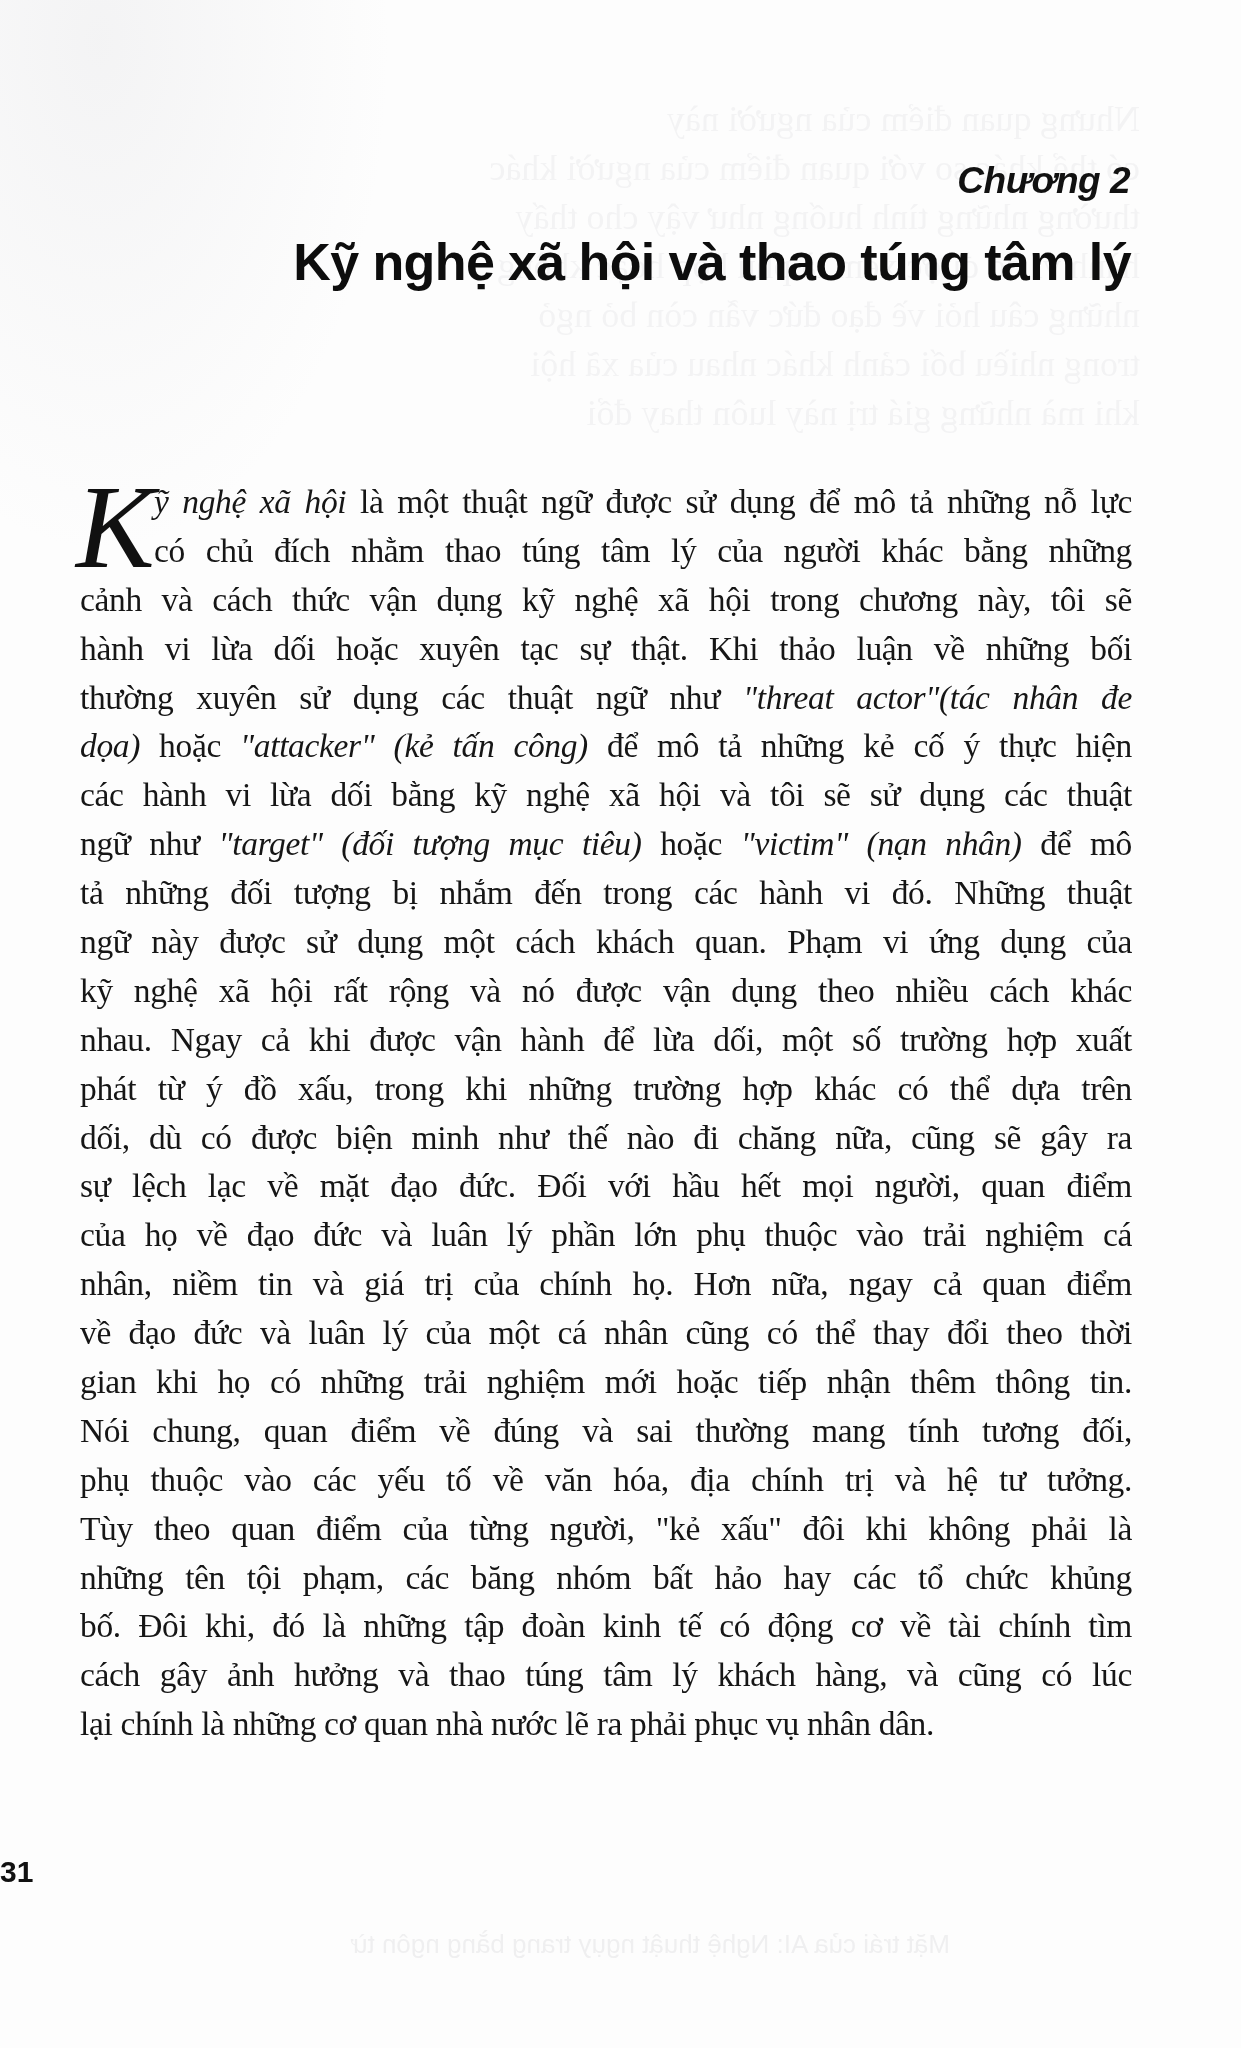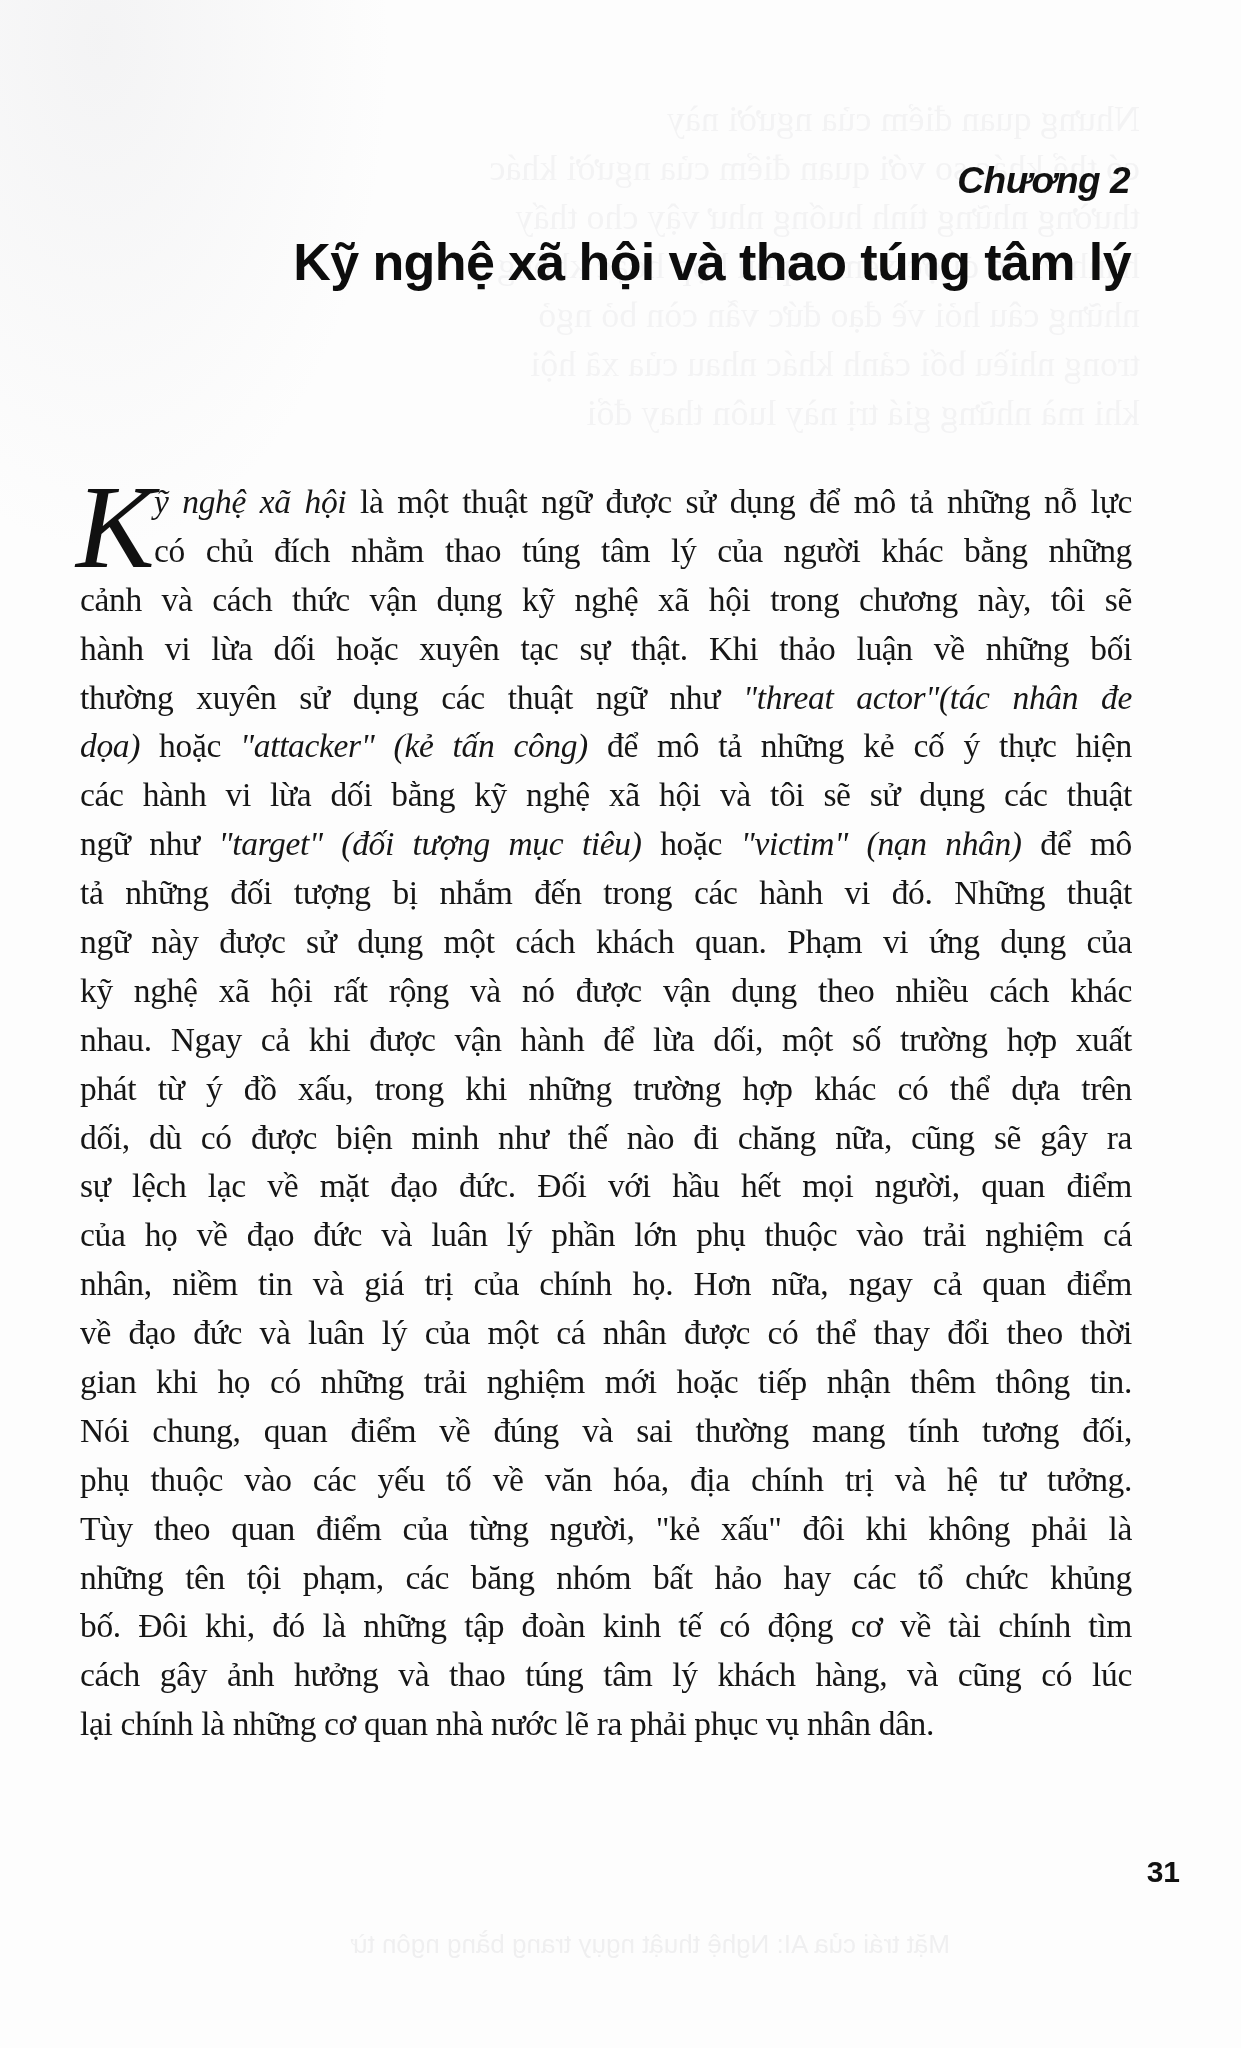--- a/index.html
+++ b/index.html
@@ -107,21 +107,21 @@
       line-height: 100px;
       color: #111;
     }
     .it { font-style: italic; }
 
     .page-number {
       position: absolute;
       left: 0;
       width: 1180px;
       top: 1855px;
-      text-align: right;
+      text-align: left;
       font-family: "Liberation Sans", sans-serif;
       font-weight: bold;
       font-size: 30px;
       color: #111;
     }
   </style>
 </head>
 <body>
 
 <div class="page">
@@ -152,21 +152,21 @@
         <span class="line"><span>ngữ như </span><span class="it">"target" (đối tượng mục tiêu)</span><span> hoặc </span><span class="it">"victim" (nạn nhân)</span><span> để mô</span></span>
         <span class="line"><span>tả những đối tượng bị nhắm đến trong các hành vi đó. Những thuật</span></span>
         <span class="line"><span>ngữ này được sử dụng một cách khách quan. Phạm vi ứng dụng của</span></span>
         <span class="line"><span>kỹ nghệ xã hội rất rộng và nó được vận dụng theo nhiều cách khác</span></span>
         <span class="line"><span>nhau. Ngay cả khi được vận hành để lừa dối, một số trường hợp xuất</span></span>
         <span class="line"><span>phát từ ý đồ xấu, trong khi những trường hợp khác có thể dựa trên</span></span>
         <span class="line"><span>dối, dù có được biện minh như thế nào đi chăng nữa, cũng sẽ gây ra</span></span>
         <span class="line"><span>sự lệch lạc về mặt đạo đức. Đối với hầu hết mọi người, quan điểm</span></span>
         <span class="line"><span>của họ về đạo đức và luân lý phần lớn phụ thuộc vào trải nghiệm cá</span></span>
         <span class="line"><span>nhân, niềm tin và giá trị của chính họ. Hơn nữa, ngay cả quan điểm</span></span>
-        <span class="line"><span>về đạo đức và luân lý của một cá nhân được có thể thay đổi theo thời</span></span>
+        <span class="line"><span>về đạo đức và luân lý của một cá nhân cũng có thể thay đổi theo thời</span></span>
         <span class="line"><span>gian khi họ có những trải nghiệm mới hoặc tiếp nhận thêm thông tin.</span></span>
         <span class="line"><span>Nói chung, quan điểm về đúng và sai thường mang tính tương đối,</span></span>
         <span class="line"><span>phụ thuộc vào các yếu tố về văn hóa, địa chính trị và hệ tư tưởng.</span></span>
         <span class="line"><span>Tùy theo quan điểm của từng người, "kẻ xấu" đôi khi không phải là</span></span>
         <span class="line"><span>những tên tội phạm, các băng nhóm bất hảo hay các tổ chức khủng</span></span>
         <span class="line"><span>bố. Đôi khi, đó là những tập đoàn kinh tế có động cơ về tài chính tìm</span></span>
         <span class="line"><span>cách gây ảnh hưởng và thao túng tâm lý khách hàng, và cũng có lúc</span></span>
         <span class="line last"><span>lại chính là những cơ quan nhà nước lẽ ra phải phục vụ nhân dân.</span></span>
       </div>
   </div>

